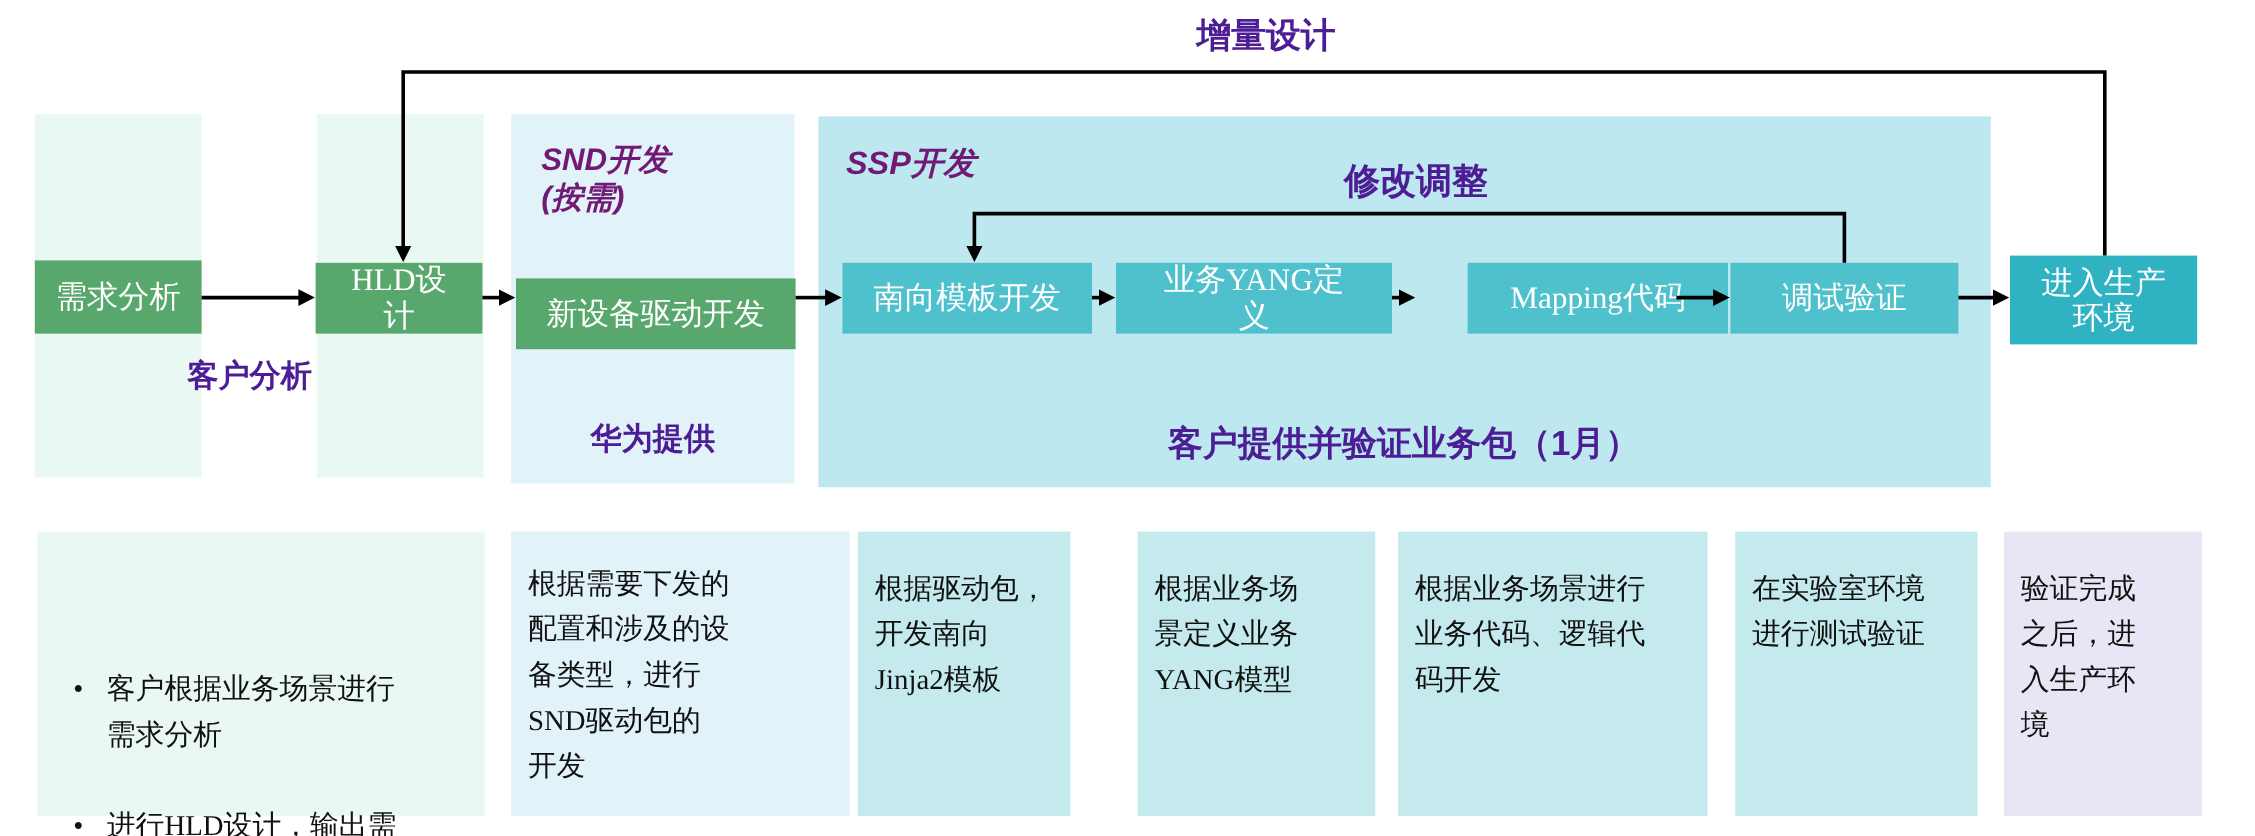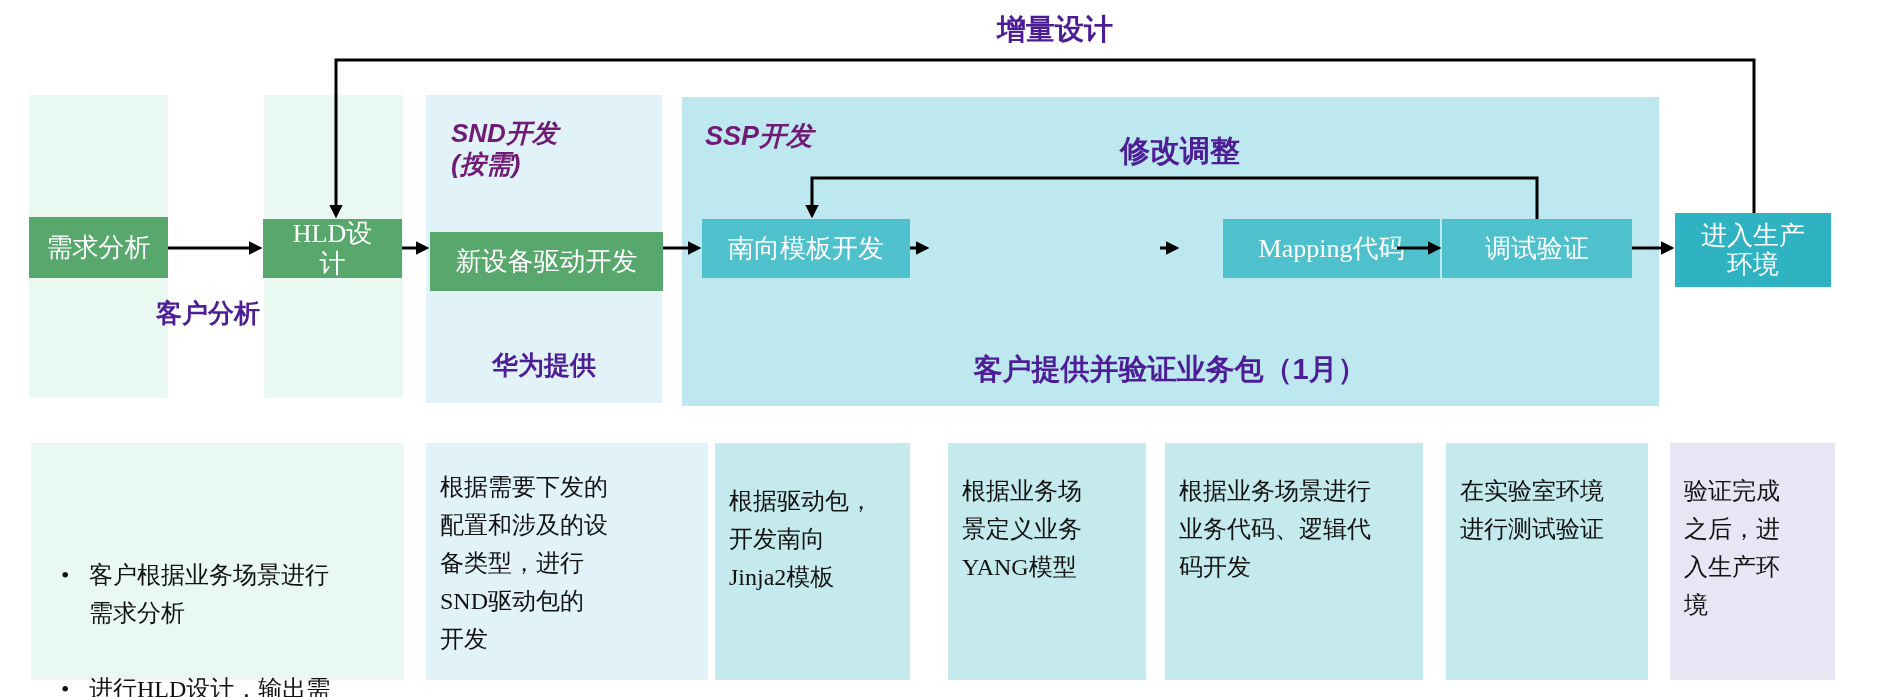--- a/index.html
+++ b/index.html
@@ -62,40 +62,42 @@
   <div class="lane-title" style="left:705px;top:121px;font-size:27px;">SSP开发</div>
   <div class="caption" style="left:108px;top:296px;width:200px;font-size:26px;">客户分析</div>
   <div class="caption" style="left:444px;top:348px;width:200px;font-size:26px;">华为提供</div>
   <div class="caption" style="left:870px;top:350px;width:600px;font-size:29px;">客户提供并验证业务包（1月）</div>
 
   <div class="flowbox green" style="left:29px;top:217px;width:139px;height:61px;">需求分析</div>
   <div class="flowbox green" style="left:263px;top:219px;width:139px;height:59px;">HLD设
 计</div>
   <div class="flowbox green" style="left:430px;top:232px;width:233px;height:59px;">新设备驱动开发</div>
   <div class="flowbox teal" style="left:702px;top:219px;width:208px;height:59px;">南向模板开发</div>
+  <div class="flowbox teal" style="left:930px;top:219px;width:230px;height:59px;">业务YANG定
+义</div>
   <div class="flowbox teal" style="left:1180px;top:219px;width:217px;height:59px;margin-left:43px;">Mapping代码</div>
   <div class="flowbox teal" style="left:1442px;top:219px;width:190px;height:59px;">调试验证</div>
   <div class="flowbox darkteal" style="left:1675px;top:213px;width:156px;height:74px;">进入生产
 环境</div>
 
   <div class="note note-mint" style="left:31px;width:373px;padding-top:30px;">
     <ul>
       <li>客户根据业务场景进行
 需求分析</li>
       <li>进行HLD设计，输出需
 要下发的配置和涉及的
 设备类型</li>
     </ul>
   </div>
   <div class="note note-blue" style="left:426px;width:282px;">根据需要下发的
 配置和涉及的设
 备类型，进行
 SND驱动包的
 开发</div>
-  <div class="note note-cyan" style="left:715px;width:195px;padding-top:40px;">根据驱动包，
+  <div class="note note-cyan" style="left:715px;width:177px;padding-top:30px;">根据驱动包，
 开发南向
 Jinja2模板</div>
   <div class="note note-cyan" style="left:1165px;width:258px;padding-top:30px;">根据业务场景进行
 业务代码、逻辑代
 码开发</div>
   <div class="note note-cyan" style="left:948px;width:198px;padding-top:30px;">根据业务场
 景定义业务
 YANG模型</div>
   <div class="note note-cyan" style="left:1446px;width:202px;padding-top:30px;">在实验室环境
 进行测试验证</div>

